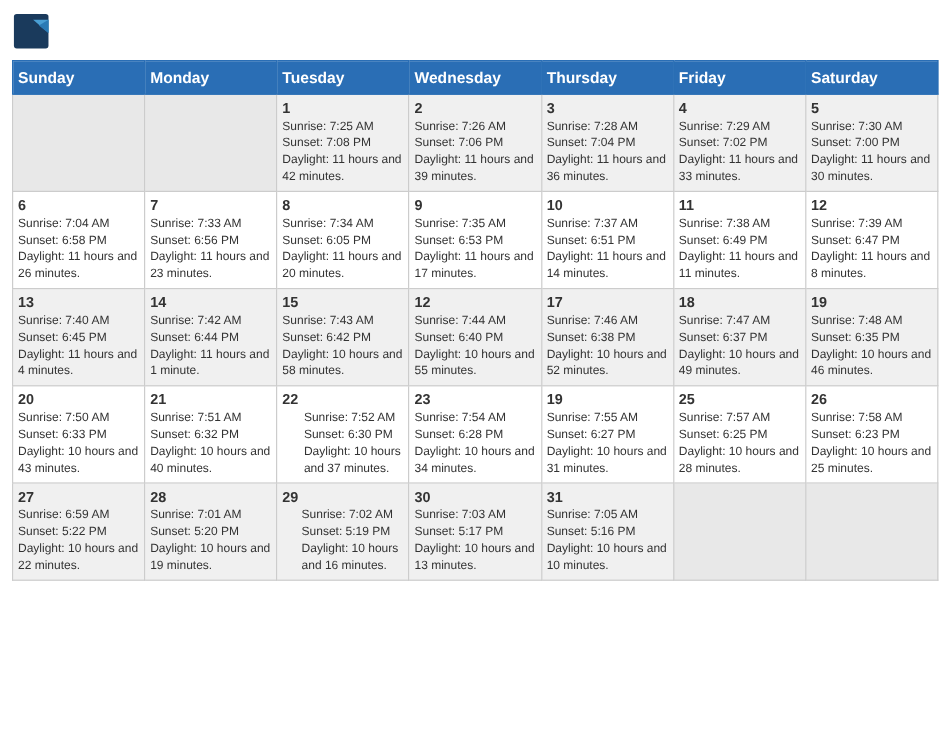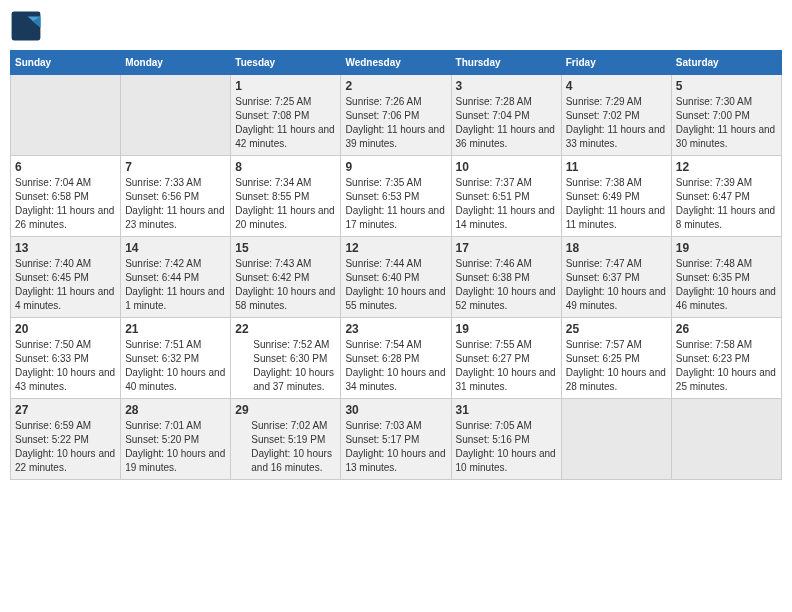--- a/index.html
+++ b/index.html
@@ -46,21 +46,21 @@
     .calendar-table {
       width: 100%;
       border-collapse: collapse;
       font-size: 11px;
     }
     .calendar-table th {
       background-color: #2a6eb5;
       color: #fff;
       padding: 6px 4px;
       text-align: left;
-      font-size: 10px;
+      font-size: 13px;
       border: 1px solid #2a6eb5;
     }
     .calendar-table td {
       border: 1px solid #ccc;
       vertical-align: top;
       padding: 4px;
       width: 110px;
       height: 80px;
       background: #fff;
     }
@@ -163,21 +163,21 @@
         </td>
         <td>
           <span class="day-number">7</span>
           <div class="day-info" style="white-space: pre-line;">Sunrise: 7:33 AM
 Sunset: 6:56 PM
 Daylight: 11 hours and 23 minutes.</div>
         </td>
         <td>
           <span class="day-number">8</span>
           <div class="day-info" style="white-space: pre-line;">Sunrise: 7:34 AM
-Sunset: 8:55 PM
+Sunset: 6:05 PM
 Daylight: 11 hours and 20 minutes.</div>
         </td>
         <td>
           <span class="day-number">9</span>
           <div class="day-info" style="white-space: pre-line;">Sunrise: 7:35 AM
 Sunset: 6:53 PM
 Daylight: 11 hours and 17 minutes.</div>
         </td>
         <td>
           <span class="day-number">10</span>

